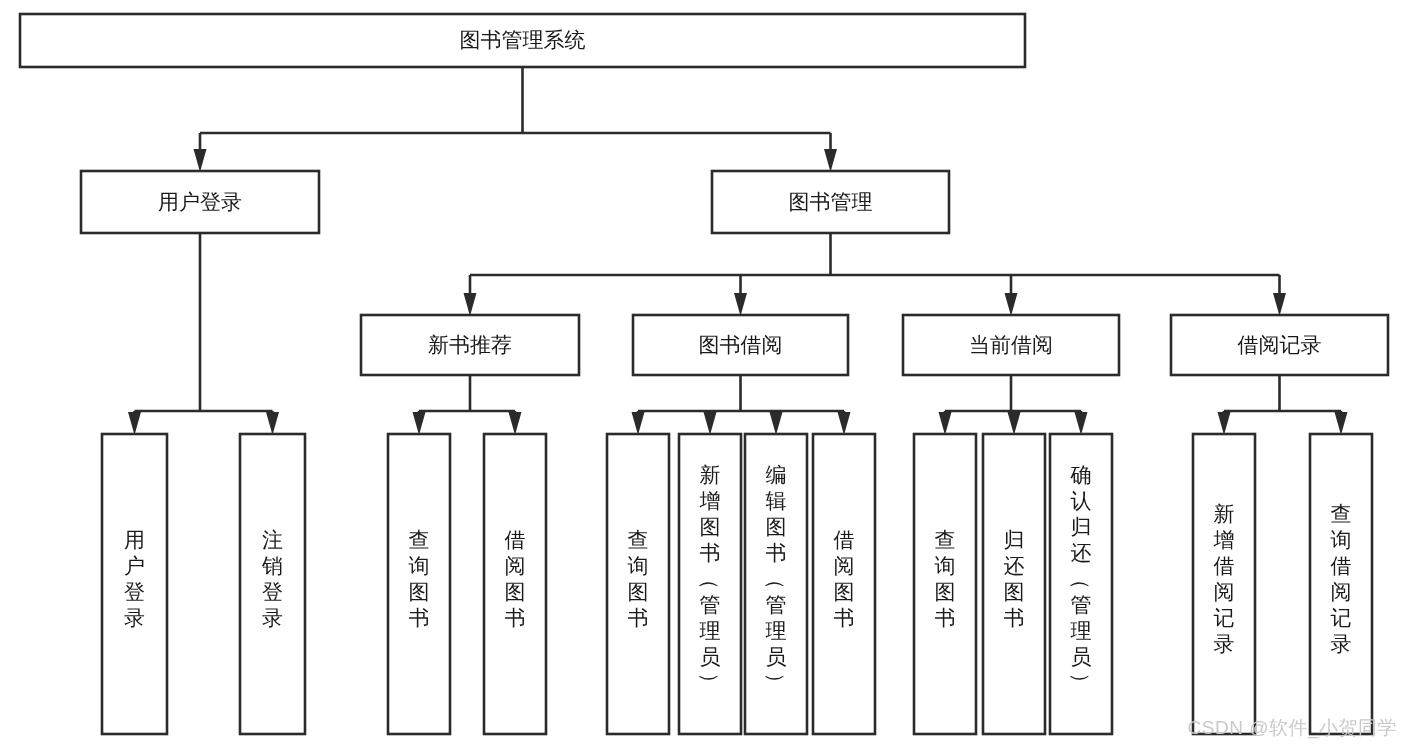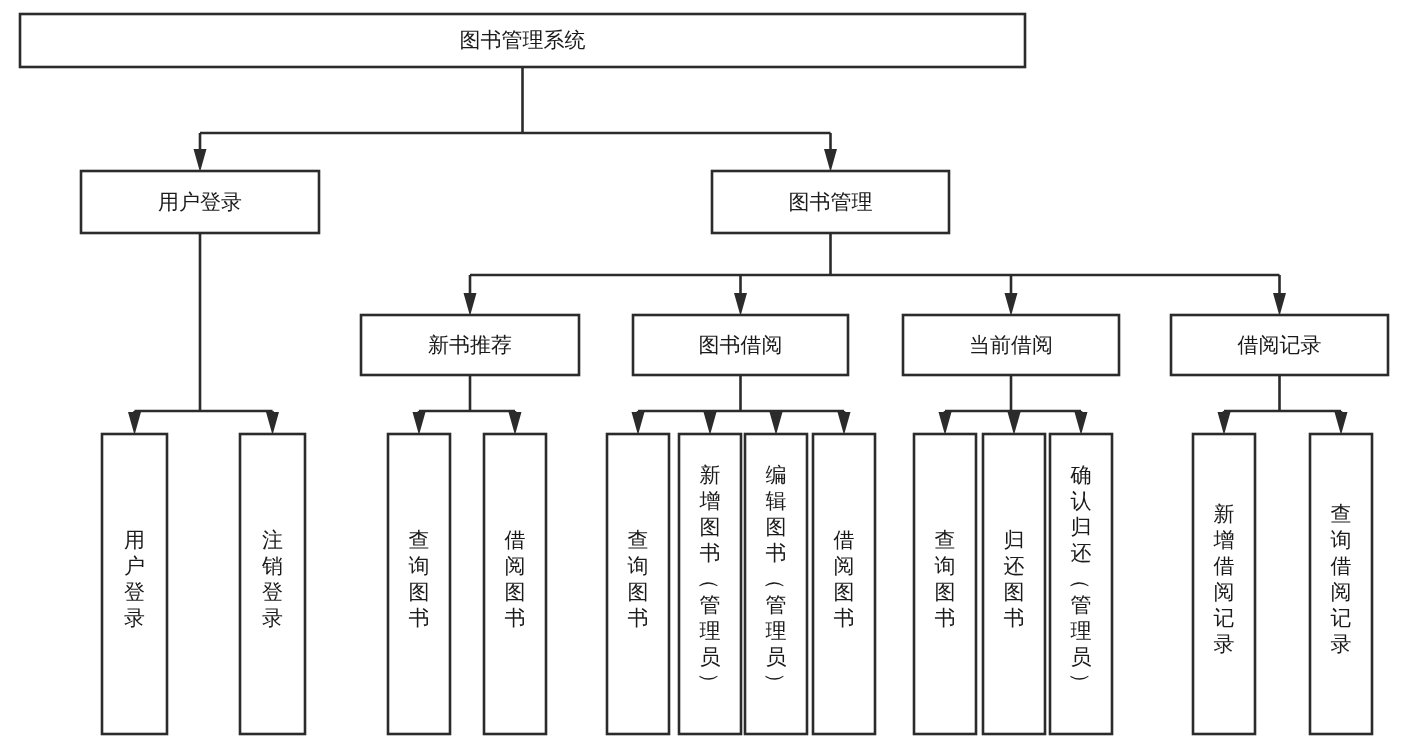--- a/index.html
+++ b/index.html
@@ -273,13 +273,14 @@
           <rect class="node-rect" x="1310" y="434" width="62" height="300"></rect>
           <text class="node-label-v" x="1341" y="521">查</text>
           <text class="node-label-v" x="1341" y="547">询</text>
           <text class="node-label-v" x="1341" y="573">借</text>
           <text class="node-label-v" x="1341" y="599">阅</text>
           <text class="node-label-v" x="1341" y="625">记</text>
           <text class="node-label-v" x="1341" y="651">录</text>
         </g>
       </g>
   </svg>
+  <div class="watermark">CSDN @软件_小贺同学</div>
 </div>
 
 </body></html>

